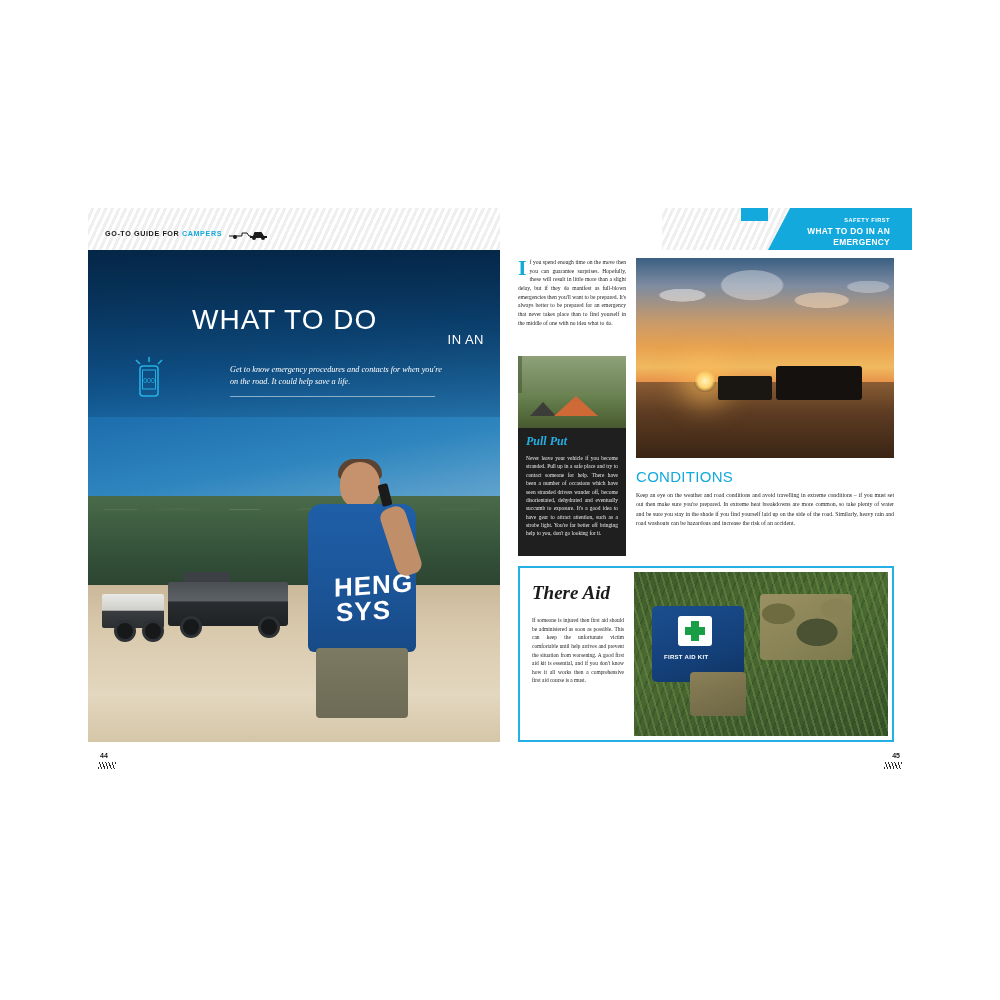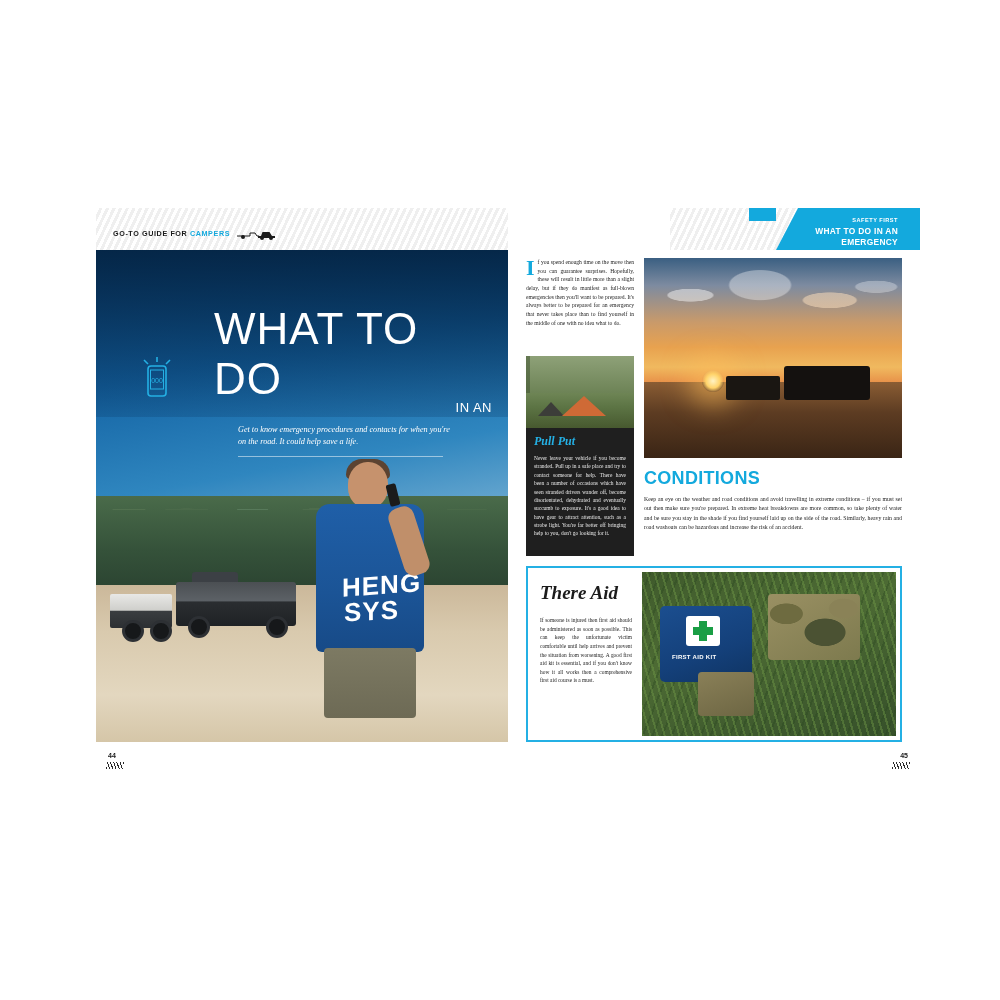--- a/index.html
+++ b/index.html
@@ -7,21 +7,21 @@
     padding: 0;
     background: #ffffff;
     width: 1000px;
     height: 1000px;
     overflow: hidden;
     font-family: "Liberation Sans", sans-serif;
   }
 
   #spread {
     position: absolute;
-    left: 96px;
+    left: 88px;
     top: 208px;
     width: 824px;
     height: 584px;
     background: #f97316;
   }
 
   
   .page-left {
     position: absolute;
     left: 0;
@@ -174,38 +174,38 @@
     background: linear-gradient(180deg, #7d7a63 0%, #6d6a55 100%);
     border-radius: 4px;
   }
 
   .title-block {
     position: absolute;
     left: 56px; top: 54px;
     width: 340px;
   }
   .t-line1 {
-    font-size: 44px;
+    font-size: 28px;
     letter-spacing: 1px;
     color: #ffffff;
     font-weight: normal;
     text-align: left;
-    margin-left: 62px;
+    margin-left: 48px;
   }
   .t-row2 { display: flex; align-items: flex-end; gap: 6px; margin-top: -4px; flex-direction: column; }
   .t-inan {
     font-size: 13px; color: #ffffff; letter-spacing: 0.5px;
     padding-bottom: 5px;
   }
   .t-emergency {
     font-size: 34px; font-weight: bold; color: #24b0e4;
     letter-spacing: 0.5px;
   }
   .t-sub {
-    margin-top: 4px; margin-left: 86px;
+    margin-top: 12px; margin-left: 86px;
     width: 212px;
     font-family: "Liberation Serif", serif;
     font-style: italic;
     font-size: 8.2px;
     line-height: 1.45;
     color: #ffffff;
   }
   .t-rule {
     margin-top: 8px; margin-left: 86px;
     width: 205px; height: 1px; background: rgba(255,255,255,0.5);
@@ -381,21 +381,21 @@
     width: 54px; height: 24px;
     background: #1a1612; border-radius: 2px;
   }
 
   .conditions-block {
     position: absolute;
     left: 136px; top: 260px;
     width: 258px;
   }
   .conditions-title {
-    font-size: 18px; font-weight: bold; color: #13a9dd;
+    font-size: 15px; font-weight: normal; color: #13a9dd;
     letter-spacing: 0.3px;
   }
   .conditions-body {
     margin-top: 6px;
     font-family: "Liberation Serif", serif;
     font-size: 5.8px;
     line-height: 1.6;
     color: #232323;
     text-align: justify;
   }

